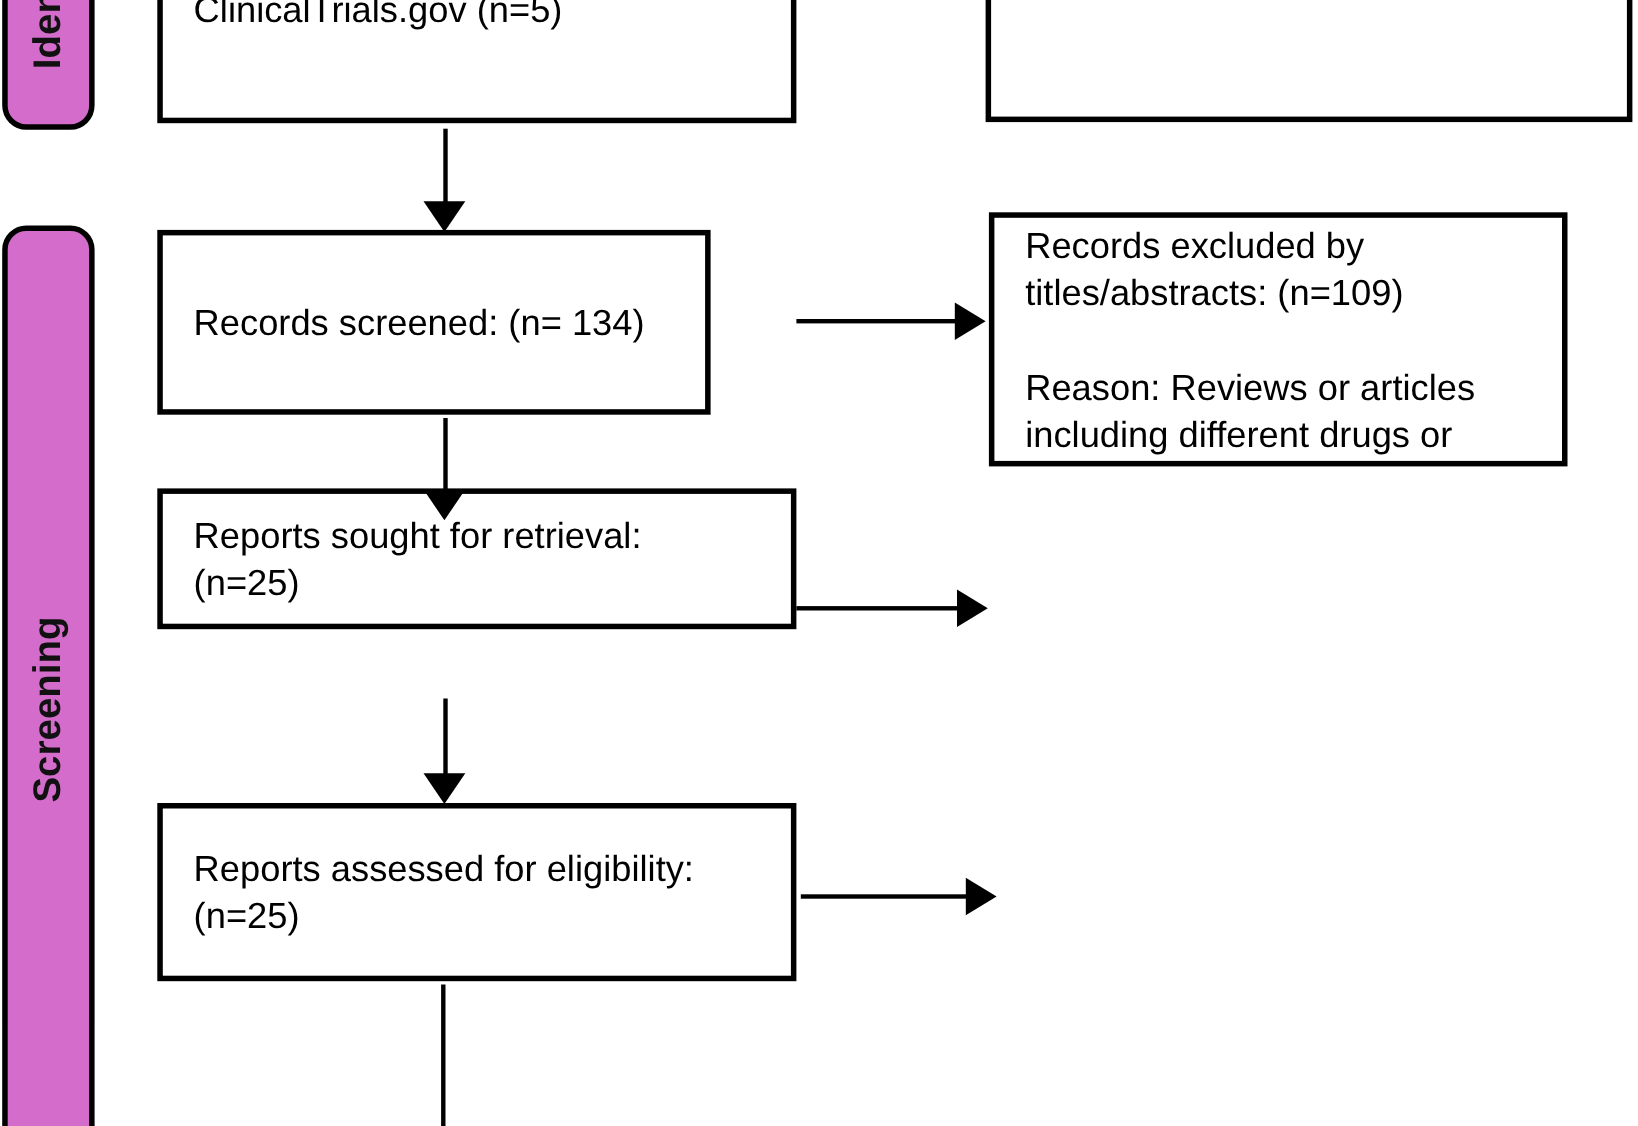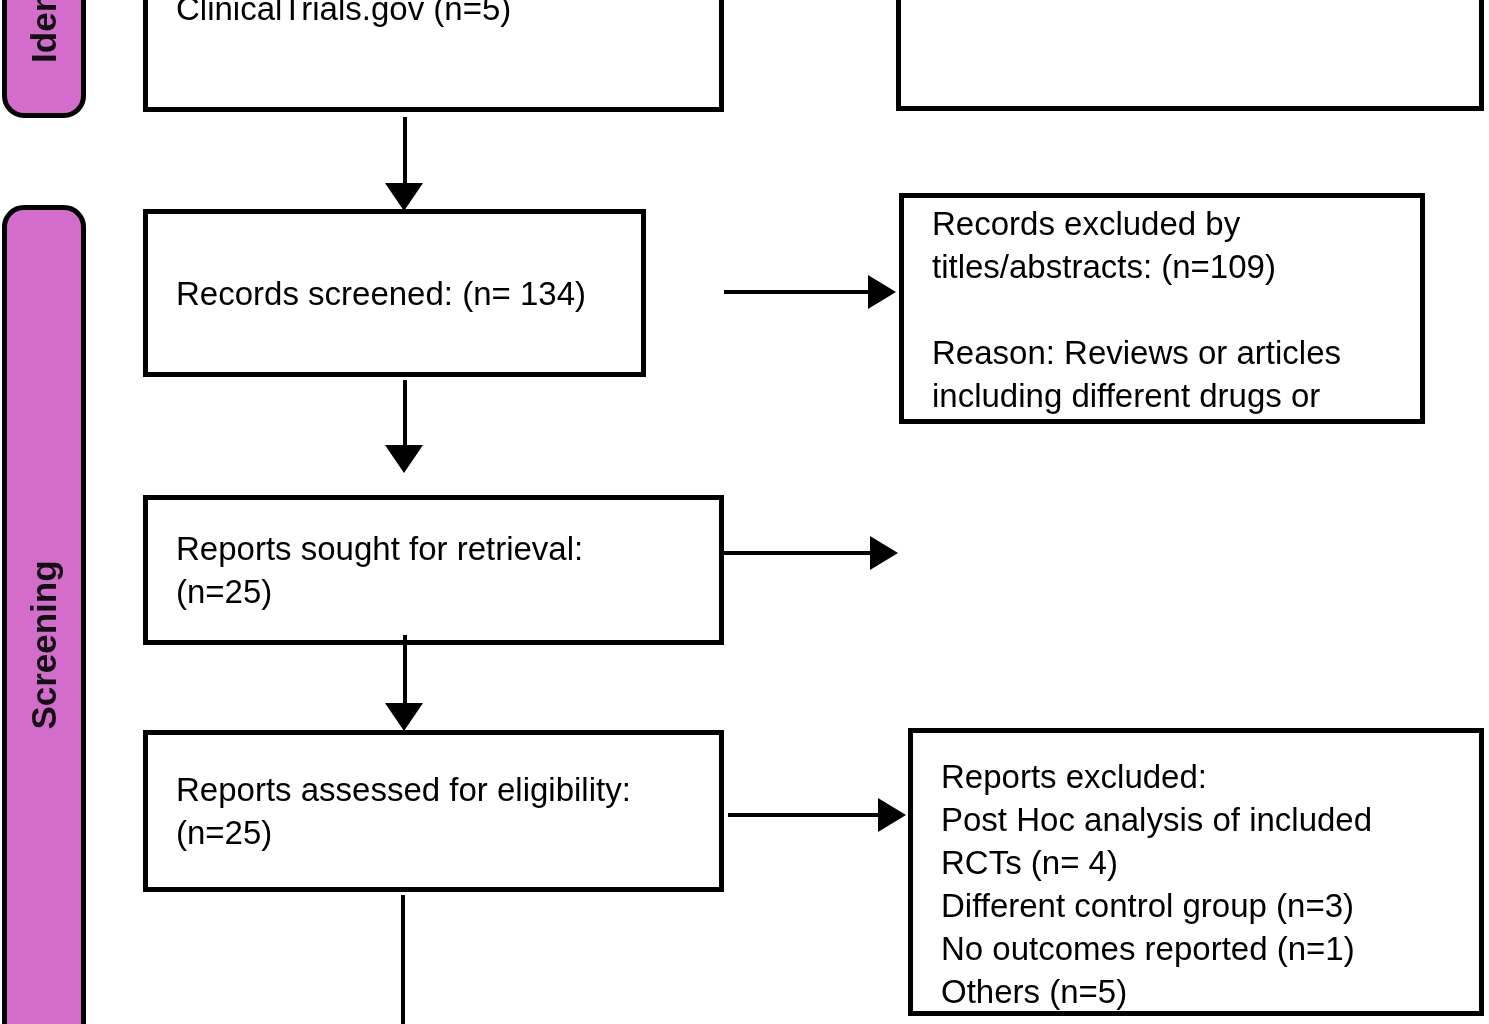--- a/index.html
+++ b/index.html
@@ -105,23 +105,23 @@
   #box-records-excluded {
     left: 899px;
     top: 193px;
     width: 526px;
     height: 231px;
   }
 
   
   #box-reports-sought {
     left: 143px;
-    top: 495px;
+    top: 444px;
     width: 581px;
-    height: 150px;
+    height: 128px;
     padding-left: 32px;
   }
   #box-reports-not-retrieved {
     left: 901px;
     top: 470px;
     width: 583px;
     height: 160px;
   }
 
   
@@ -226,28 +226,20 @@
     <div class="box-text vcenter">Reports sought for retrieval:
 (n=25)</div>
   </div>
 
 
   <div class="flow-box" id="box-reports-assessed">
     <div class="box-text vcenter">Reports assessed for eligibility:
 (n=25)</div>
   </div>
 
-  <div class="flow-box" id="box-reports-excluded">
-    <div class="box-text vtop">Reports excluded:
-Post Hoc analysis of included
-RCTs (n= 4)
-Different control group (n=3)
-No outcomes reported (n=1)
-Others (n=5)</div>
-  </div>
 
   <div class="v-line" id="conn-v1-line"></div>
   <div class="v-arrowhead" id="conn-v1-head"></div>
 
   <div class="v-line" id="conn-v2-line"></div>
   <div class="v-arrowhead" id="conn-v2-head"></div>
 
   <div class="v-line" id="conn-v3-line"></div>
   <div class="v-arrowhead" id="conn-v3-head"></div>
 

